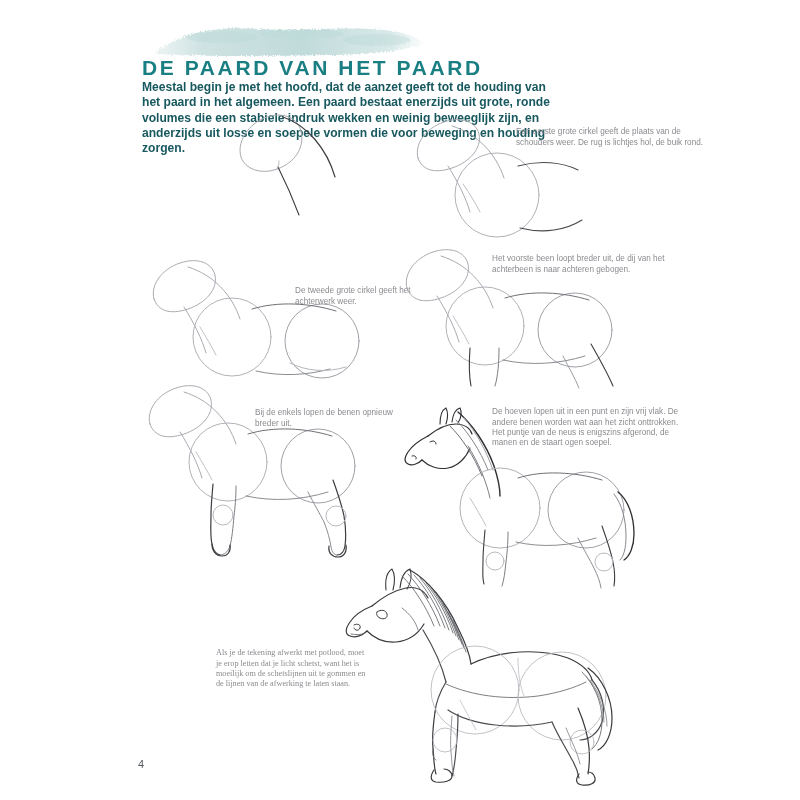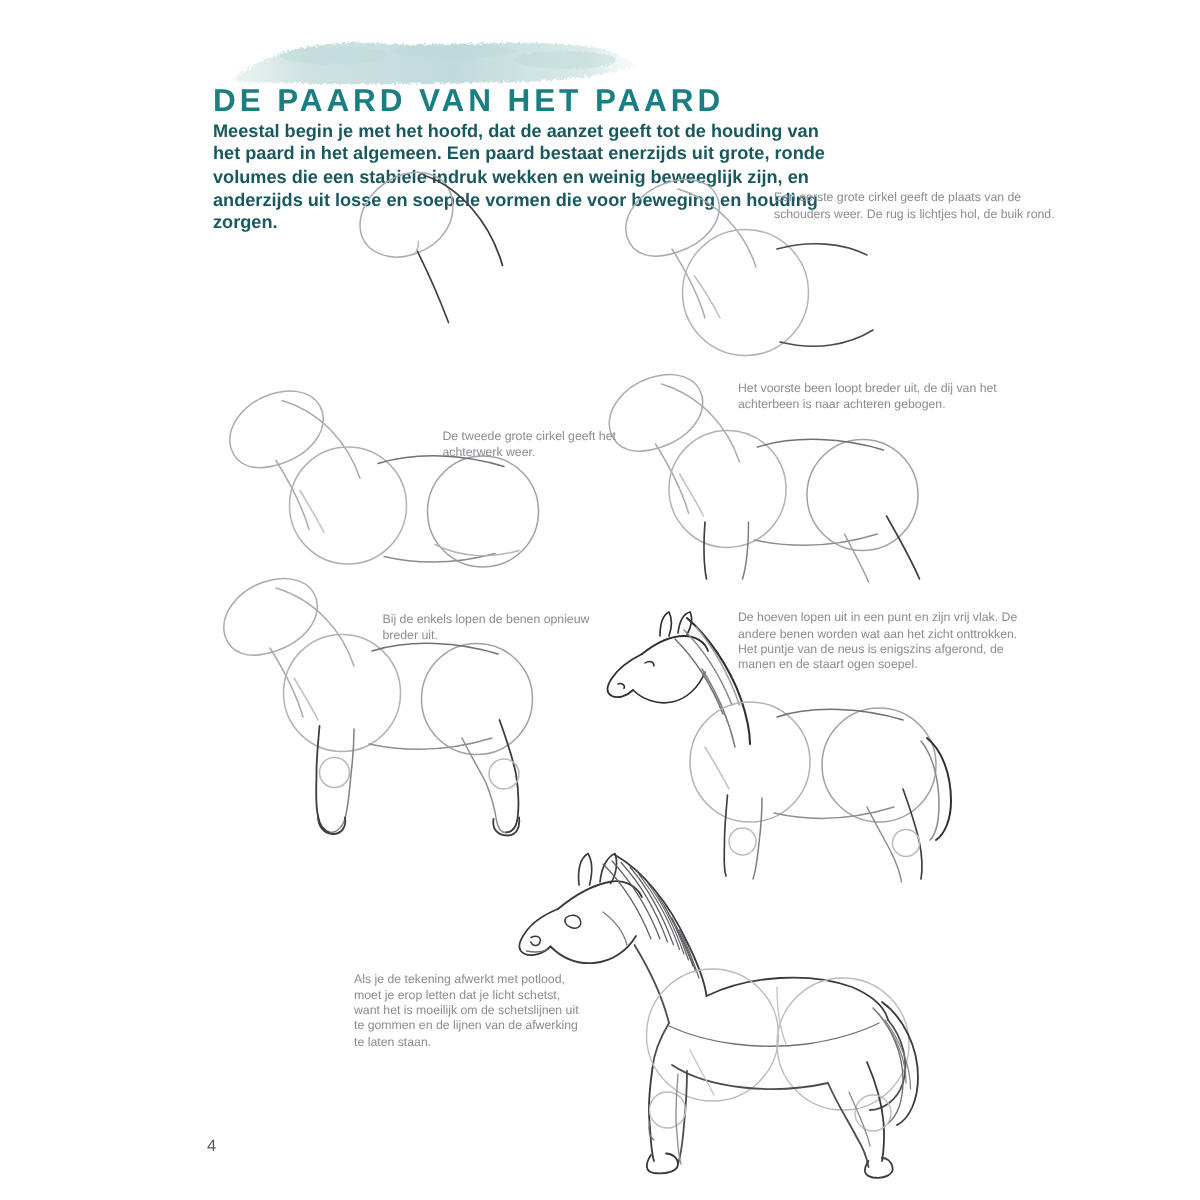--- a/index.html
+++ b/index.html
@@ -62,21 +62,21 @@
     color: #8b8b90;
     font-family: "Liberation Sans", sans-serif;
   }
 
   .cap-1 { left: 139px; top: 194px;  width: 180px; }
   .cap-2 { left: 516px; top: 119px;  width: 190px; }
   .cap-3 { left: 255px; top: 278px;  width: 150px; margin-left: 40px; }
   .cap-4 { left: 492px; top: 246px;  width: 195px; }
   .cap-5 { left: 255px; top: 400px;  width: 150px; }
   .cap-6 { left: 492px; top: 399px;  width: 195px; }
-  .cap-7 { left: 236px; top: 640px;  width: 150px; }
+  .cap-7 { left: 216px; top: 640px;  width: 150px; font-family: Liberation Serif, serif; }
 
   
   .fig {
     position: absolute;
     pointer-events: none;
   }
   .fig svg { display: block; overflow: visible; }
 
   .f1 { left: 215px; top: 105px; }
   .f2 { left: 400px; top: 100px; }

